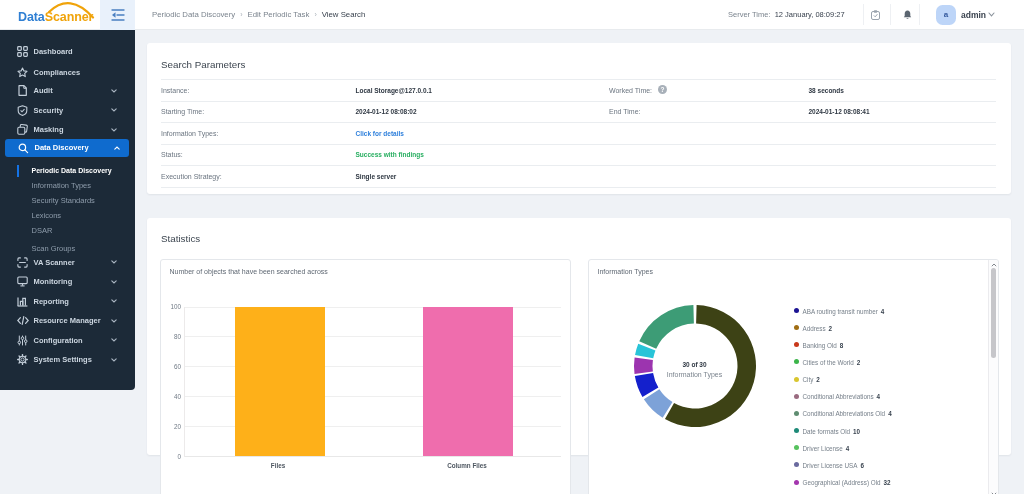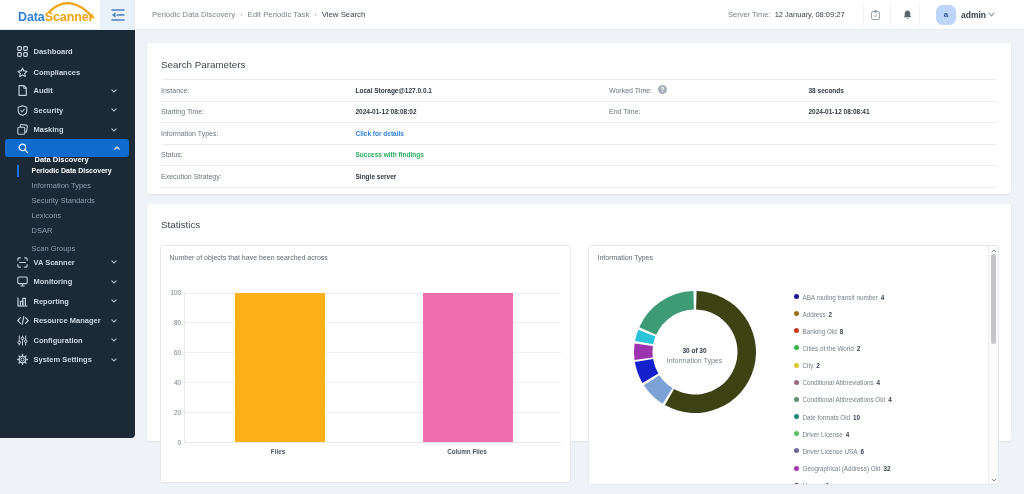--- a/index.html
+++ b/index.html
@@ -10,35 +10,35 @@
 
 #topbar { position:absolute; left:0; top:0; width:1024px; height:30px; background:#fff; border-bottom:1px solid #e8ebee; }
 #toggle { position:absolute; left:100px; top:0; width:35px; height:30px; background:#e9f1fb; }
 #logo { position:absolute; left:18px; top:10px; font-size:12.5px; font-weight:bold; letter-spacing:-0.1px; }
 #logo .d { color:#2f7fd3; } #logo .s { color:#f0a30a; }
 .crumb { position:absolute; top:0; height:30px; line-height:30px; font-size:7.8px; color:#7b848e; }
 .crumb b { color:#39424e; font-weight:400; }
 .sep { color:#a9b0b8; padding:0 5px; font-size:7px; }
 
 
-#sidebar { position:absolute; left:0; top:30px; width:134.5px; height:408px; background:#1c2a38; border-radius:0 0 4px 0; }
+#sidebar { position:absolute; left:0; top:30px; width:134.5px; height:360px; background:#1c2a38; border-radius:0 0 4px 0; }
 .mi { position:absolute; left:0; width:134.5px; height:15px; }
 .mi .txt { position:absolute; left:33.5px; top:0; font-size:7.5px; font-weight:700; color:#ccd6e0; line-height:15px; }
 .mi svg.ic { position:absolute; left:17px; top:2px; }
 .mi svg.ch { position:absolute; left:111px; top:5.5px; }
 #active { position:absolute; left:4.5px; top:109px; width:124.5px; height:17.5px; background:#0f6bce; border-radius:3px; }
-#active .txt { position:absolute; left:30px; top:0; font-size:7.5px; font-weight:700; color:#fff; line-height:17.5px;margin-top:12px; }
+#active .txt { position:absolute; left:30px; top:0; font-size:7.5px; font-weight:700; color:#fff; line-height:17.5px; }
 .smi { position:absolute; left:31.5px; font-size:7.5px; color:#8e9cab; line-height:12px; height:12px; }
 .smi.on { color:#fff; font-weight:700; font-size:7px; }
 #subbar { position:absolute; left:17px; top:134.5px; width:2px; height:12px; background:#1473e6; }
 
 
 .card { position:absolute; left:146.5px; width:864.5px; background:#fff; border-radius:3px; box-shadow:0 1px 2px rgba(30,40,60,0.07); }
 #card1 { top:43px; height:150.5px; }
-#card2 { top:204px; height:237px; }
+#card2 { top:218px; height:237px; }
 .ctitle { position:absolute; left:14.5px; font-size:9.8px; color:#3d4650; }
 .rline { position:absolute; left:14.5px; width:835px; height:1px; background:#eaedf0; }
 .lab { position:absolute; font-size:7px; color:#6b7580; }
 .val { position:absolute; font-size:6.5px; font-weight:700; color:#2e3742; }
 .link { color:#2f80dc; font-weight:700; }
 .grn { color:#27ae60; font-weight:700; }
 
 
 .panel { position:absolute; background:#fff; border:1px solid #e4e7eb; border-radius:3px; overflow:hidden; }
 #panelA { left:13.5px; top:41px; width:411px; height:237.5px; }

